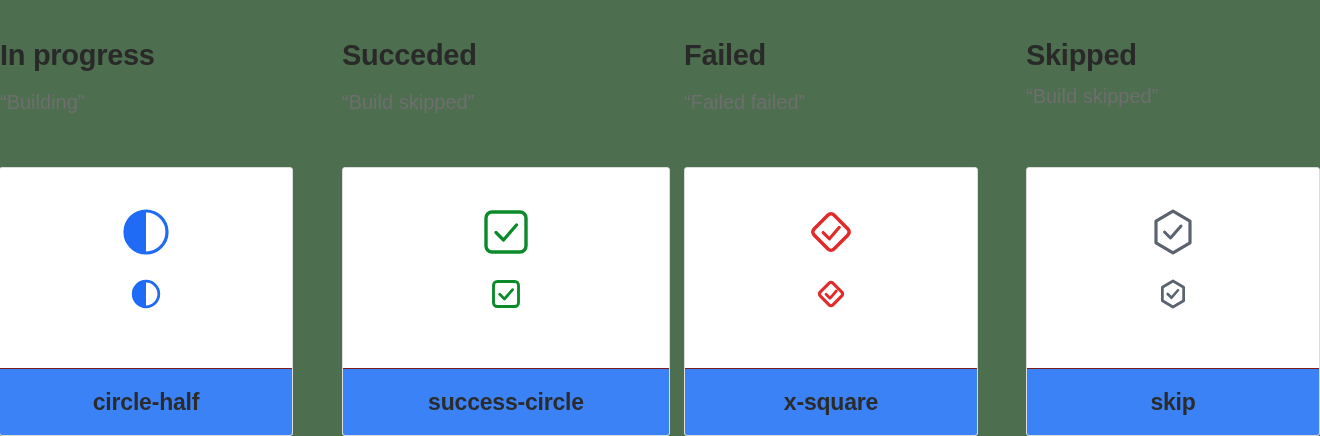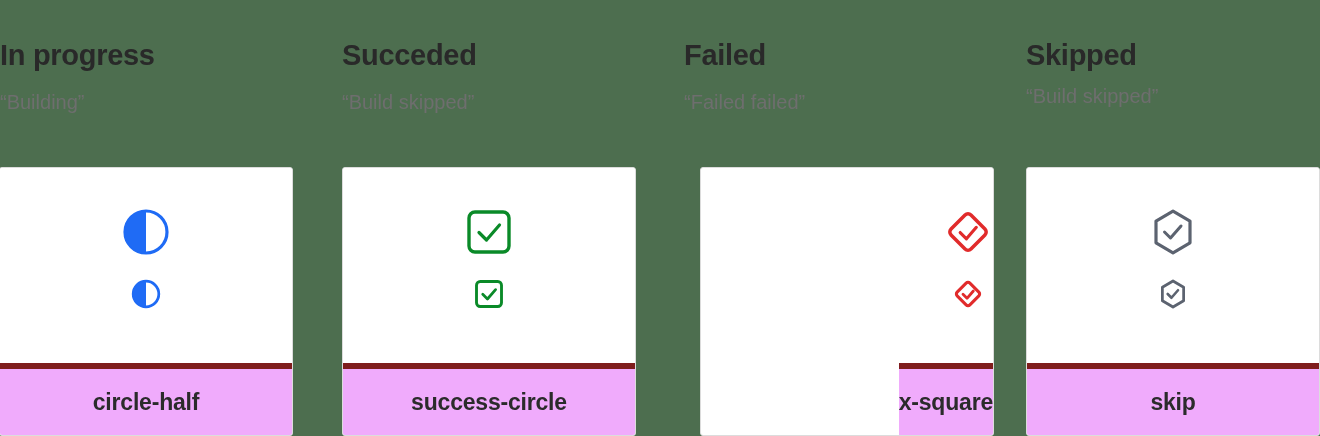--- a/index.html
+++ b/index.html
@@ -51,22 +51,22 @@
     display:flex;
     flex-direction:column;
     align-items:center;
     justify-content:flex-start;
     padding-top:38px;
   }
   .icon-big{height:52px;display:flex;align-items:center;justify-content:center;}
   .icon-small{height:32px;margin-top:20px;display:flex;align-items:center;justify-content:center;}
   .card-foot{
     flex:0 0 66px;
-    background:#f0abfc;
-    border-top:6px solid #7f1d1d;
+    background:#3b82f6;
+    border-top:1px solid #7f1d1d;
     display:flex;align-items:center;justify-content:center;
   }
   .card-label{
     font-size:23px;
     font-weight:bold;
     color:#2b2b2b;
     letter-spacing:-0.2px;
     white-space:nowrap;
   }
   svg{display:block;}
@@ -99,21 +99,21 @@
     <div class="card-foot">
       <span class="card-label">circle-half</span>
     </div>
   </div>
 
   <div class="col-head" style="left:342px;">
     <p class="col-title" style="position:absolute;left:0;top:41px;">Succeded</p>
     <p class="col-sub" style="position:absolute;left:0;top:92px;">“Build skipped”</p>
   </div>
 
-  <div class="card" style="left:342px;width:294px;">
+  <div class="card" style="left:342px;width:328px;">
     <div class="card-body">
       <div class="icon-big">
         <svg width="48" height="48" viewBox="0 0 48 48">
           <rect x="4" y="4" width="40" height="40" rx="6" ry="6" fill="#ffffff" stroke="#0a8a28" stroke-width="3.4"></rect>
           <path d="M14 24.5 L21.5 32 L34.5 17" fill="none" stroke="#0a8a28" stroke-width="3.2" stroke-linecap="round" stroke-linejoin="round"></path>
         </svg>
       </div>
       <div class="icon-small">
         <svg width="30" height="30" viewBox="0 0 48 48">
           <rect x="4" y="4" width="40" height="40" rx="6" ry="6" fill="#ffffff" stroke="#0a8a28" stroke-width="4.6"></rect>
@@ -124,21 +124,21 @@
     <div class="card-foot">
       <span class="card-label">success-circle</span>
     </div>
   </div>
 
   <div class="col-head" style="left:684px;">
     <p class="col-title" style="position:absolute;left:0;top:41px;">Failed</p>
     <p class="col-sub" style="position:absolute;left:0;top:92px;">“Failed failed”</p>
   </div>
 
-  <div class="card" style="left:700px;width:294px;align-items:flex-end;">
+  <div class="card" style="left:684px;width:294px;">
     <div class="card-body">
       <div class="icon-big">
         <svg width="50" height="50" viewBox="0 0 48 48">
           <rect x="10.5" y="10.5" width="27" height="27" rx="4" ry="4" fill="#ffffff" stroke="#e12b2b" stroke-width="3.4" transform="rotate(45 24 24)"></rect>
           <path d="M16.5 24.5 L22.5 30.5 L32 19.5" fill="none" stroke="#e12b2b" stroke-width="3.0" stroke-linecap="round" stroke-linejoin="round"></path>
         </svg>
       </div>
       <div class="icon-small">
         <svg width="32" height="32" viewBox="0 0 48 48">
           <rect x="10.5" y="10.5" width="27" height="27" rx="4" ry="4" fill="#ffffff" stroke="#e12b2b" stroke-width="4.6" transform="rotate(45 24 24)"></rect>

